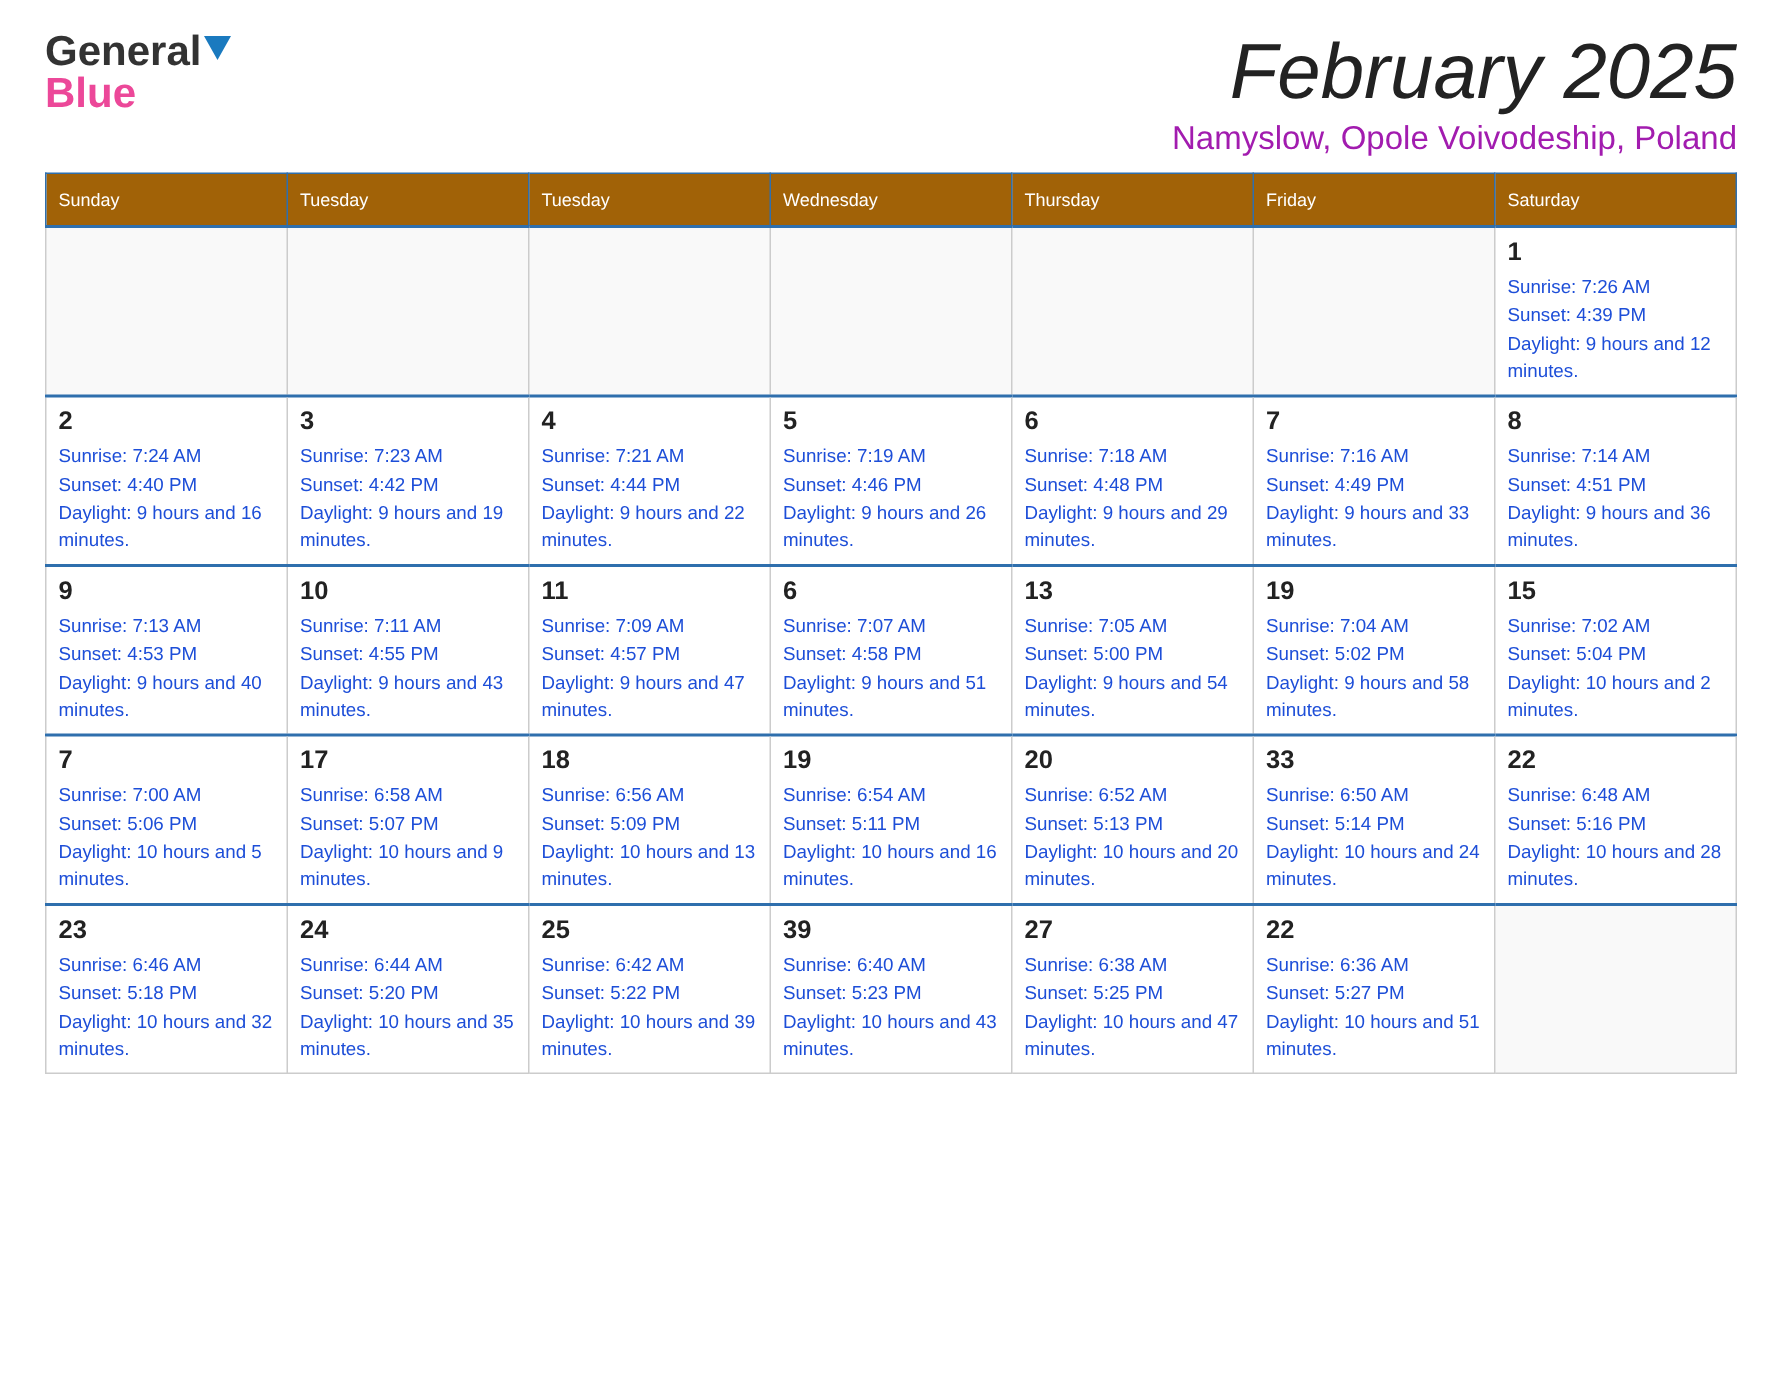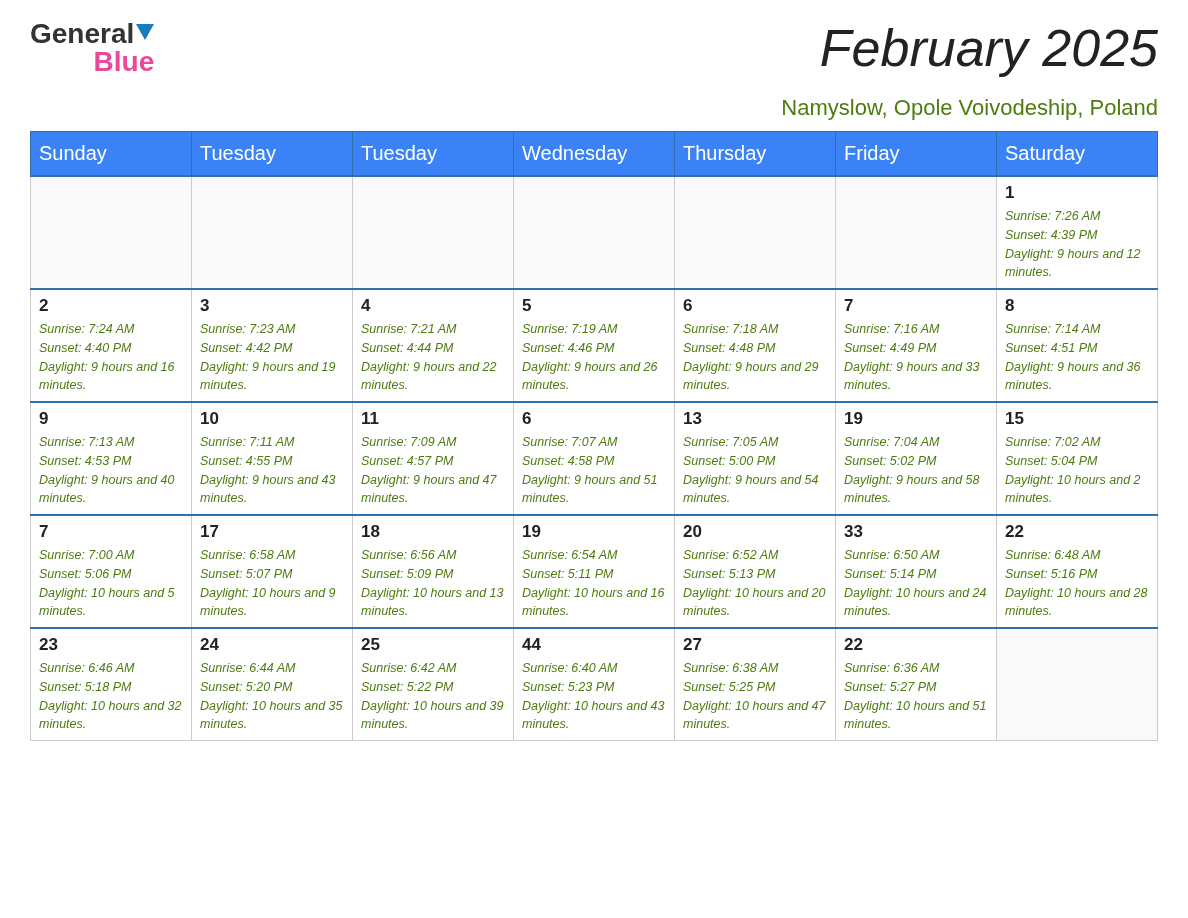--- a/index.html
+++ b/index.html
@@ -13,21 +13,21 @@
     }
     .header {
       display: flex;
       justify-content: space-between;
       align-items: flex-start;
       margin-bottom: 10px;
     }
     .logo {
       display: flex;
       flex-direction: column;
-      align-items: flex-end;
+      align-items: flex-start;
     }
     .logo-general {
       font-size: 28px;
       font-weight: bold;
       color: #333;
       line-height: 1;
     }
     .logo-blue {
       font-size: 28px;
       font-weight: bold;
@@ -43,34 +43,34 @@
     }
     .month-title {
       font-size: 52px;
       font-weight: normal;
       color: #222;
       line-height: 1.1;
       font-style: italic;
     }
     .location-title {
       font-size: 22px;
-      color: #4d7c0f;
-      margin-top: 18px;
+      color: #a21caf;
+      margin-top: 2px;
     }
     .calendar {
       width: 100%;
       border-collapse: collapse;
       margin-top: 10px;
     }
     .calendar th {
-      background-color: #3b82f6;
+      background-color: #a16207;
       color: #fff;
       padding: 10px 8px;
       text-align: left;
-      font-size: 20px;
+      font-size: 12px;
       font-weight: normal;
       border: 1px solid #2f6fad;
     }
     .calendar td {
       vertical-align: top;
       border: 1px solid #ccc;
       padding: 6px 8px;
       width: 14.28%;
       min-height: 110px;
       height: 110px;
@@ -83,23 +83,22 @@
     }
     .day-number {
       font-size: 17px;
       font-weight: bold;
       color: #222;
       display: block;
       margin-bottom: 4px;
     }
     .day-info {
       font-size: 12.5px;
-      color: #4d7c0f;
+      color: #1d4ed8;
       line-height: 1.5;
-      font-style: italic;
     }
     .empty-cell {
       background: #f9f9f9;
     }
   </style>
 </head>
 <body>
 
 <div class="header">
   <div class="logo">
@@ -239,21 +238,21 @@
         </td>
         <td>
           <span class="day-number">24</span>
           <div class="day-info">Sunrise: 6:44 AM<br>Sunset: 5:20 PM<br>Daylight: 10 hours and 35 minutes.</div>
         </td>
         <td>
           <span class="day-number">25</span>
           <div class="day-info">Sunrise: 6:42 AM<br>Sunset: 5:22 PM<br>Daylight: 10 hours and 39 minutes.</div>
         </td>
         <td>
-          <span class="day-number">44</span>
+          <span class="day-number">39</span>
           <div class="day-info">Sunrise: 6:40 AM<br>Sunset: 5:23 PM<br>Daylight: 10 hours and 43 minutes.</div>
         </td>
         <td>
           <span class="day-number">27</span>
           <div class="day-info">Sunrise: 6:38 AM<br>Sunset: 5:25 PM<br>Daylight: 10 hours and 47 minutes.</div>
         </td>
         <td>
           <span class="day-number">22</span>
           <div class="day-info">Sunrise: 6:36 AM<br>Sunset: 5:27 PM<br>Daylight: 10 hours and 51 minutes.</div>
         </td>

